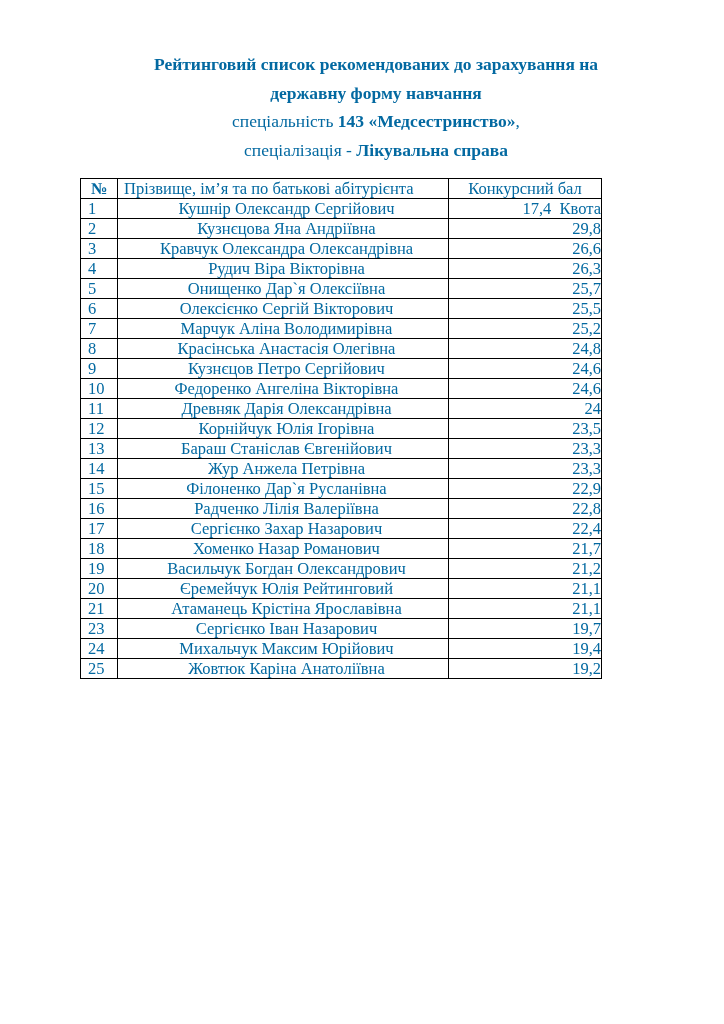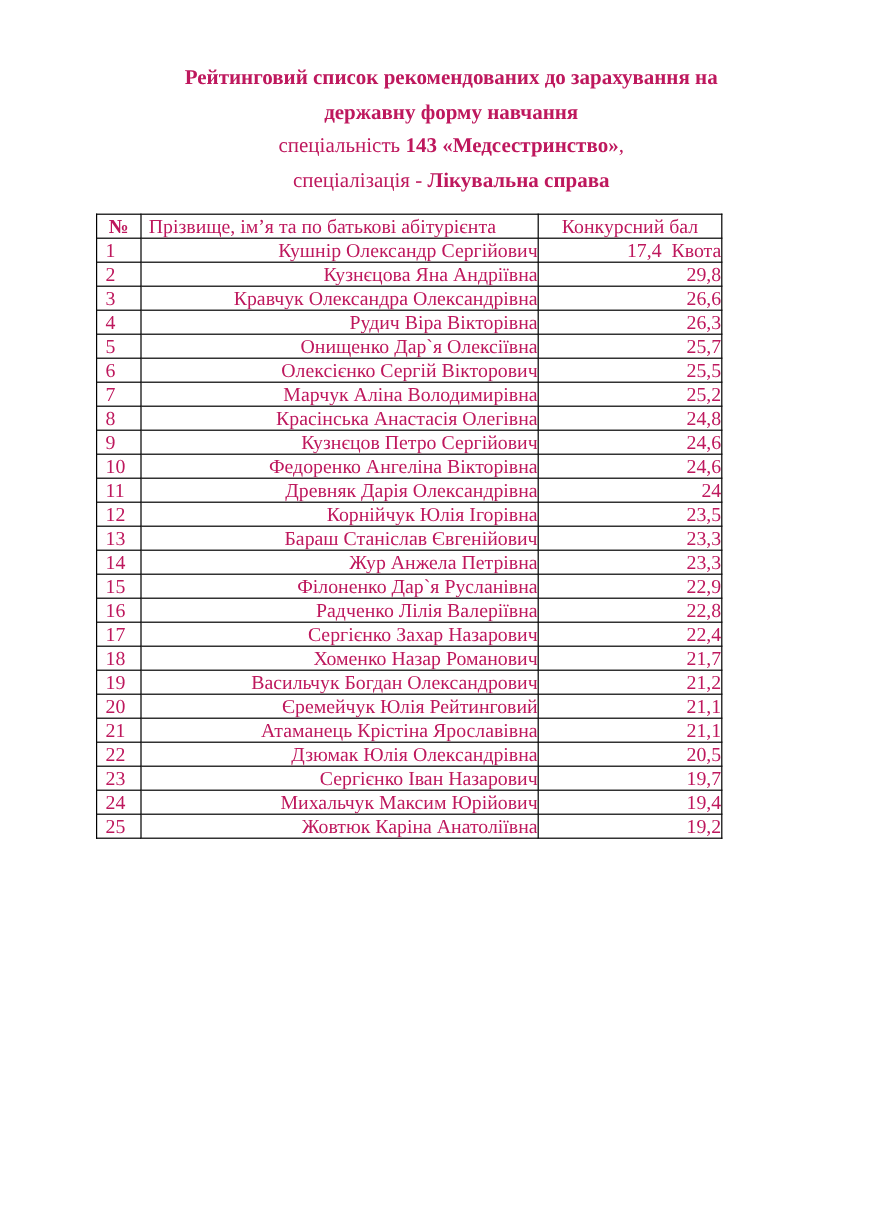--- a/index.html
+++ b/index.html
@@ -3,21 +3,21 @@
 <meta charset="utf-8">
 <style>
   * { margin: 0; padding: 0; box-sizing: border-box; }
   html, body { background: #ffffff; }
   .page {
     position: relative;
     width: 724px;
     height: 1024px;
     background: #ffffff;
     font-family: "Liberation Serif", serif;
-    color: #be185d;
+    color: #0369a1;
     overflow: hidden;
   }
   .title-block {
     position: absolute;
     top: 50px;
     left: 80px;
     width: 592px;
     text-align: center;
     font-size: 17.5px;
     line-height: 28.5px;
@@ -41,21 +41,21 @@
     overflow: hidden;
     white-space: nowrap;
   }
   .col-num { width: 37px; }
   .col-name { width: 331px; }
   .col-score { width: 153px; }
   th.h-num { text-align: center; font-weight: bold; }
   th.h-name { text-align: left; padding-left: 6px; font-weight: normal; }
   th.h-score { text-align: center; font-weight: normal; }
   td.c-num { text-align: left; padding-left: 7px; }
-  td.c-name { text-align: right; padding-left: 7px; margin-left: 44px; }
+  td.c-name { text-align: center; padding-left: 7px; margin-left: 44px; }
   td.c-score { text-align: right; white-space: pre; }
 </style>
 </head>
 <body>
 
 <div class="page">
 
   <div class="title-block">
     <div class="bold">Рейтинговий список рекомендованих до зарахування на</div>
     <div class="bold">державну форму навчання</div>
@@ -176,25 +176,20 @@
           <td class="c-num">20</td>
           <td class="c-name">Єремейчук Юлія Рейтинговий</td>
           <td class="c-score">21,1</td>
         </tr>
         <tr>
           <td class="c-num">21</td>
           <td class="c-name">Атаманець Крістіна Ярославівна</td>
           <td class="c-score">21,1</td>
         </tr>
         <tr>
-          <td class="c-num">22</td>
-          <td class="c-name">Дзюмак Юлія Олександрівна</td>
-          <td class="c-score">20,5</td>
-        </tr>
-        <tr>
           <td class="c-num">23</td>
           <td class="c-name">Сергієнко Іван Назарович</td>
           <td class="c-score">19,7</td>
         </tr>
         <tr>
           <td class="c-num">24</td>
           <td class="c-name">Михальчук Максим Юрійович</td>
           <td class="c-score">19,4</td>
         </tr>
         <tr>

